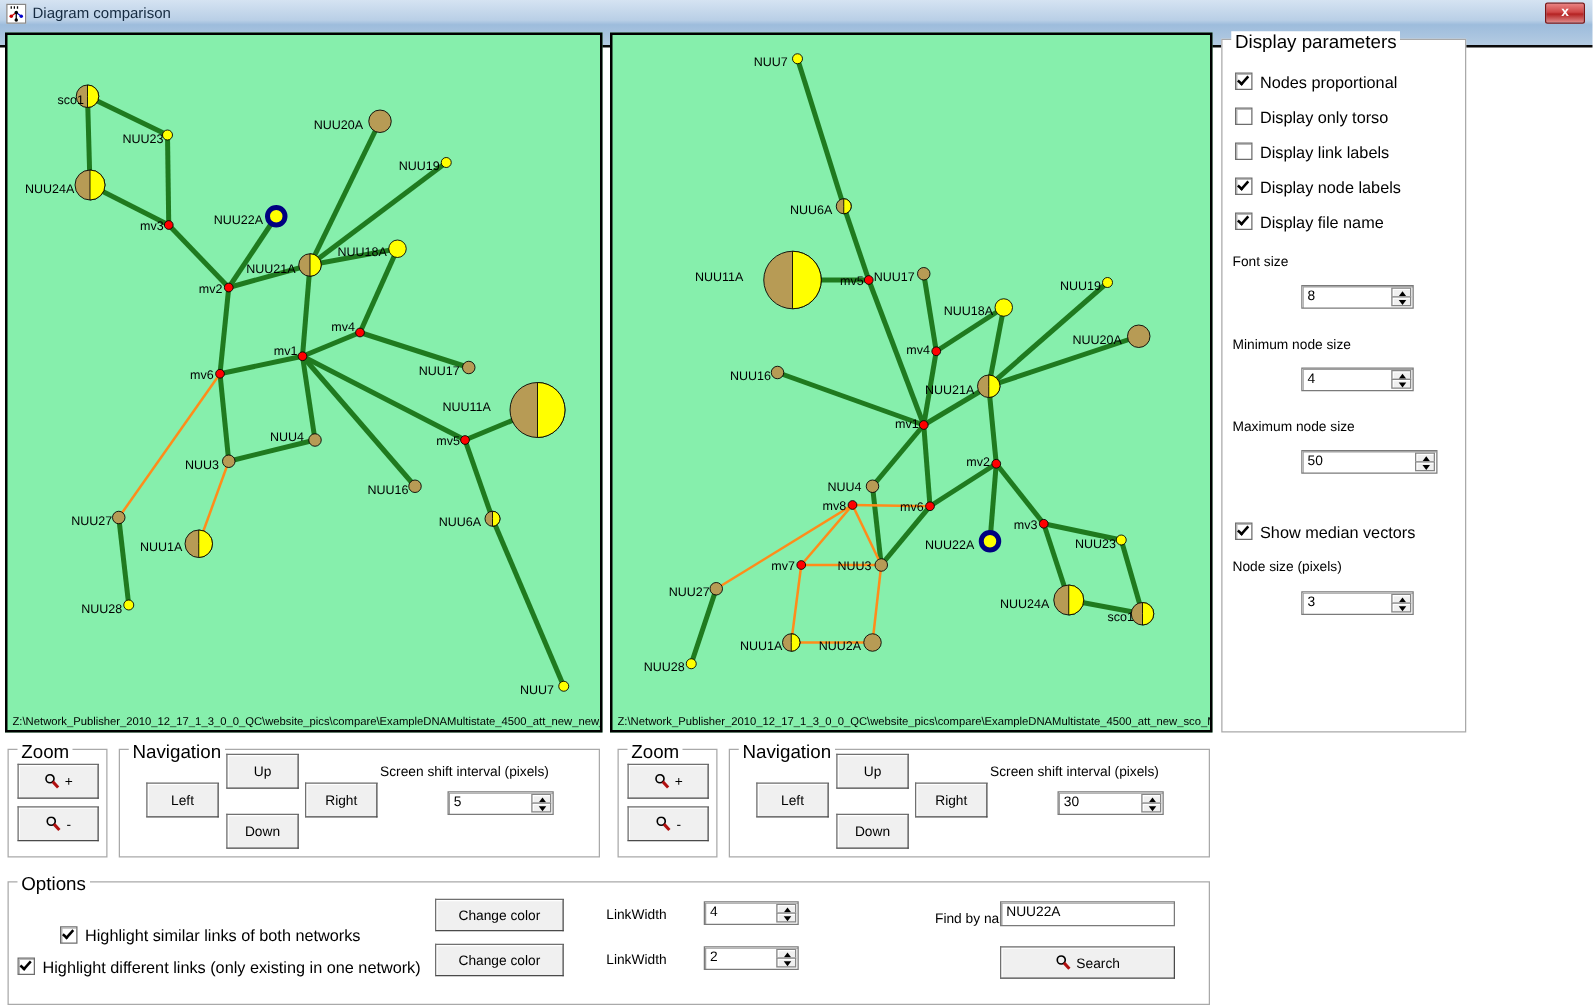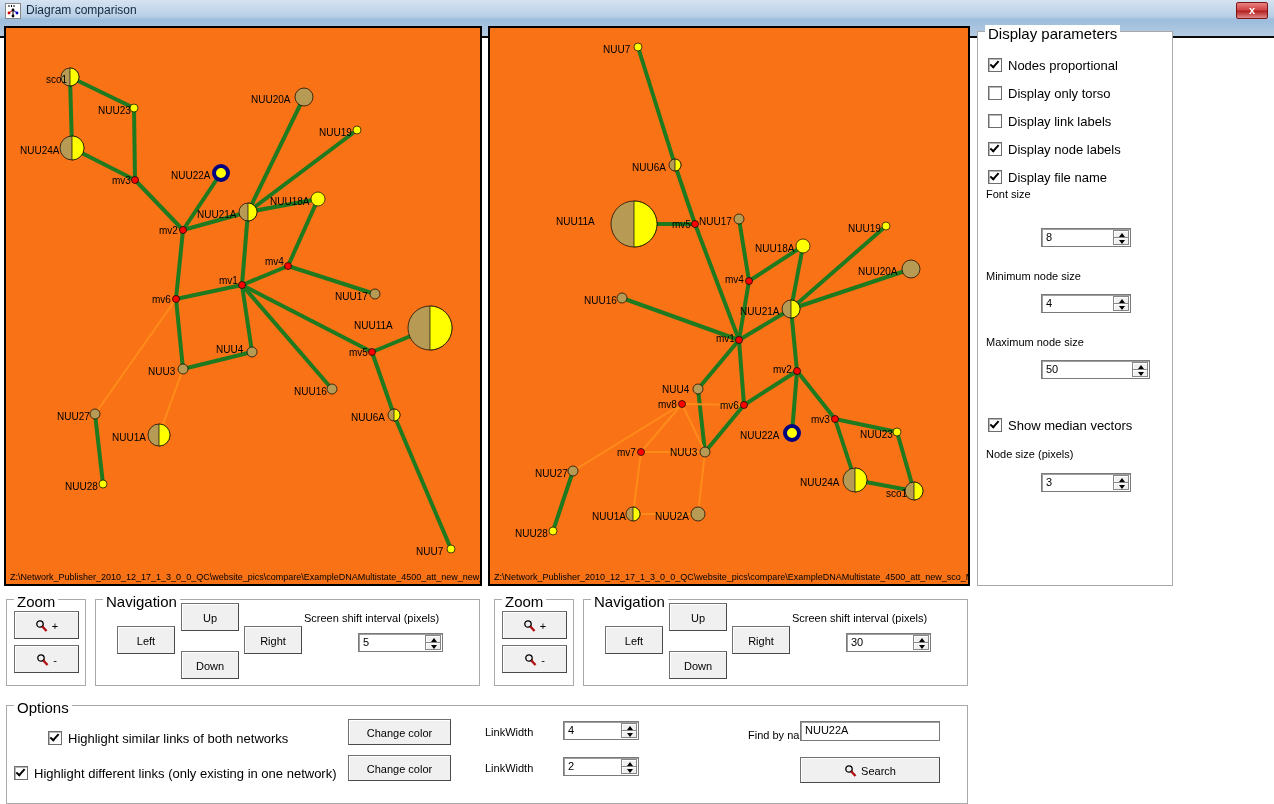--- a/index.html
+++ b/index.html
@@ -44,21 +44,21 @@
   .spin .sup{top:1px;}
   .spin .sdn{bottom:1px;}
   .spin .sbtn i{position:absolute;left:5px;top:2px;width:0;height:0;border-left:3px solid transparent;border-right:3px solid transparent;}
   .spin .sup i{border-bottom:4px solid #000;}
   .spin .sdn i{border-top:4px solid #000;}
 
   .w-text{position:absolute;box-sizing:border-box;background:#fff;border:1px solid #7a7a7a;
     box-shadow:inset 1px 1px 0 #9e9e9e;font-size:11px;padding:2px 0 0 4px;color:#000;}
 
   
-  .diagram{position:absolute;background:#f97316;border:2px solid #000;box-sizing:border-box;overflow:hidden;}
+  .diagram{position:absolute;background:#86efac;border:2px solid #000;box-sizing:border-box;overflow:hidden;}
   .diagram svg{position:absolute;left:0;top:0;}
   .filepath{position:absolute;left:4px;bottom:2px;font-size:9px;color:#000;white-space:nowrap;overflow:hidden;}
 
   .nodelbl{font-family:"Liberation Sans",sans-serif;font-size:10px;fill:#000;}
 
   
   .mag{display:inline-block;vertical-align:-3px;}
 </style>
 </head>
 <body>
@@ -384,21 +384,21 @@
     <div class="w-chk" style="left:10px;top:82px;">
       <span class="box"></span><span>Display link labels</span>
     </div>
     <div class="w-chk" style="left:10px;top:110px;">
       <span class="box on"></span><span>Display node labels</span>
     </div>
     <div class="w-chk" style="left:10px;top:138px;">
       <span class="box on"></span><span>Display file name</span>
     </div>
 
-    <div class="w-lbl" style="left:8px;top:156px;text-align:center;">Font size</div>
+    <div class="w-lbl" style="left:8px;top:172px;text-align:center;">Font size</div>
     <div class="spin" style="left:63px;top:196px;width:90px;height:19px;">
       <span class="val">8</span>
       <span class="sbtn sup">
           <i></i>
         </span>
       <span class="sbtn sdn">
           <i></i>
         </span>
     </div>
 
@@ -517,21 +517,21 @@
       <span class="sbtn sdn">
           <i></i>
         </span>
     </div>
   </div>
 
 
   <div class="group" style="left:6px;top:705px;width:962px;height:99px;">
     <div class="group-title">Options</div>
 
-    <div class="w-chk" style="left:7px;top:25px;padding-left:34px;">
+    <div class="w-chk" style="left:7px;top:35px;padding-left:34px;">
       <span class="box on"></span><span>Highlight similar links of both networks</span>
     </div>
     <div class="w-chk" style="left:7px;top:60px;">
       <span class="box on"></span><span>Highlight different links (only existing in one network)</span>
     </div>
 
     <div class="w-btn" style="left:341px;top:13px;width:103px;height:26px;line-height:26px;">Change color</div>
     <div class="w-btn" style="left:341px;top:49px;width:103px;height:26px;line-height:26px;">Change color</div>
 
     <div class="w-lbl" style="left:478px;top:20px;">LinkWidth</div>

